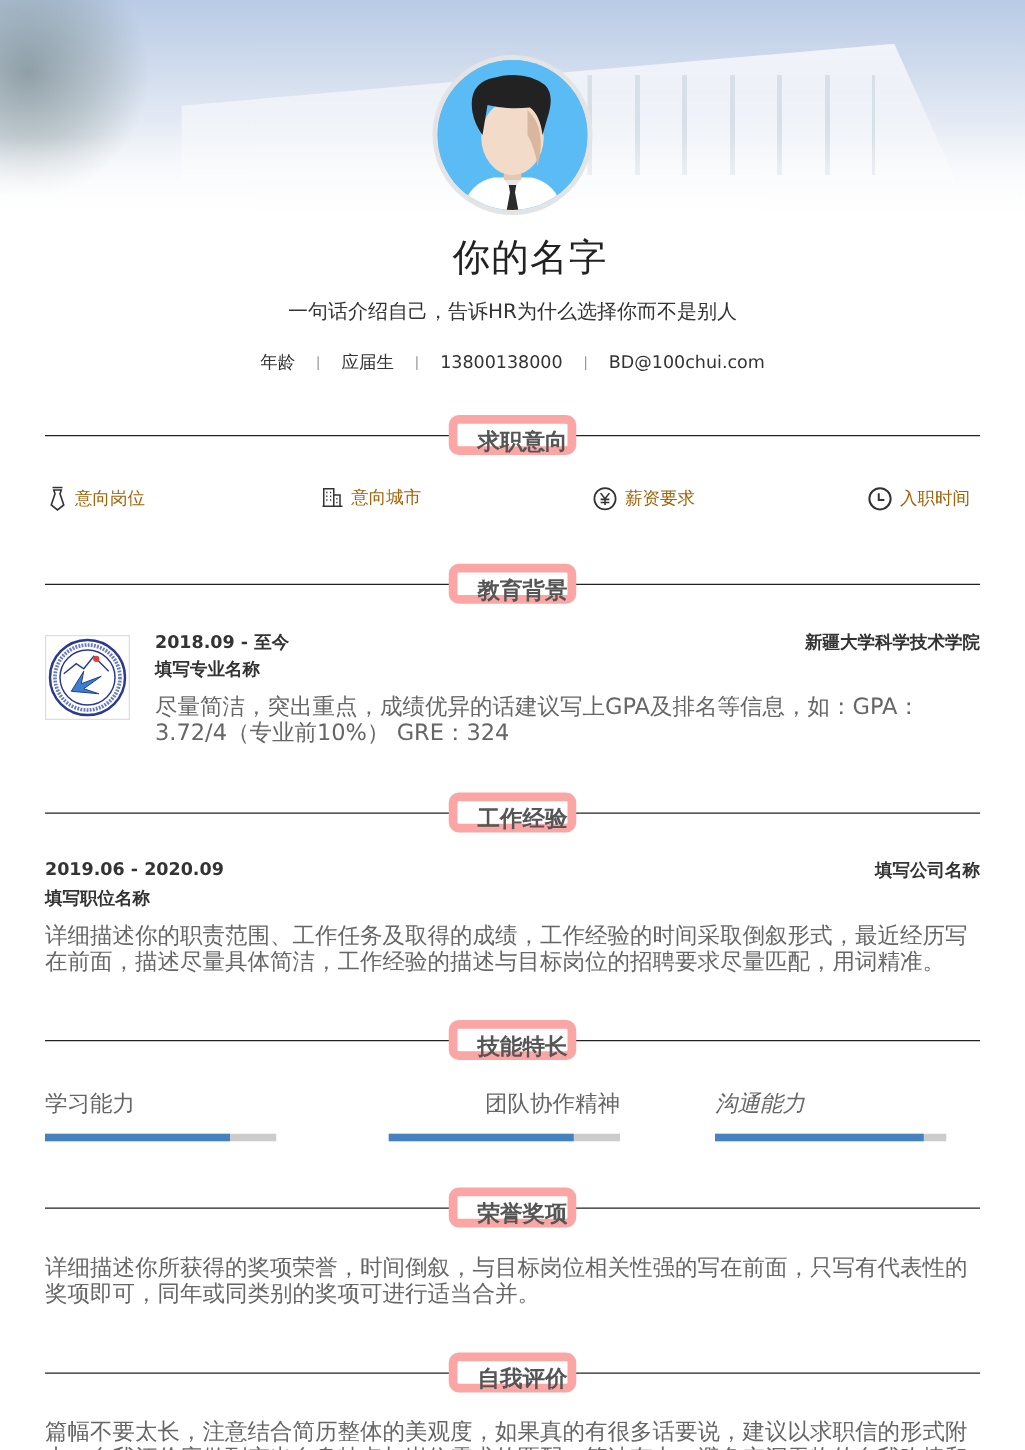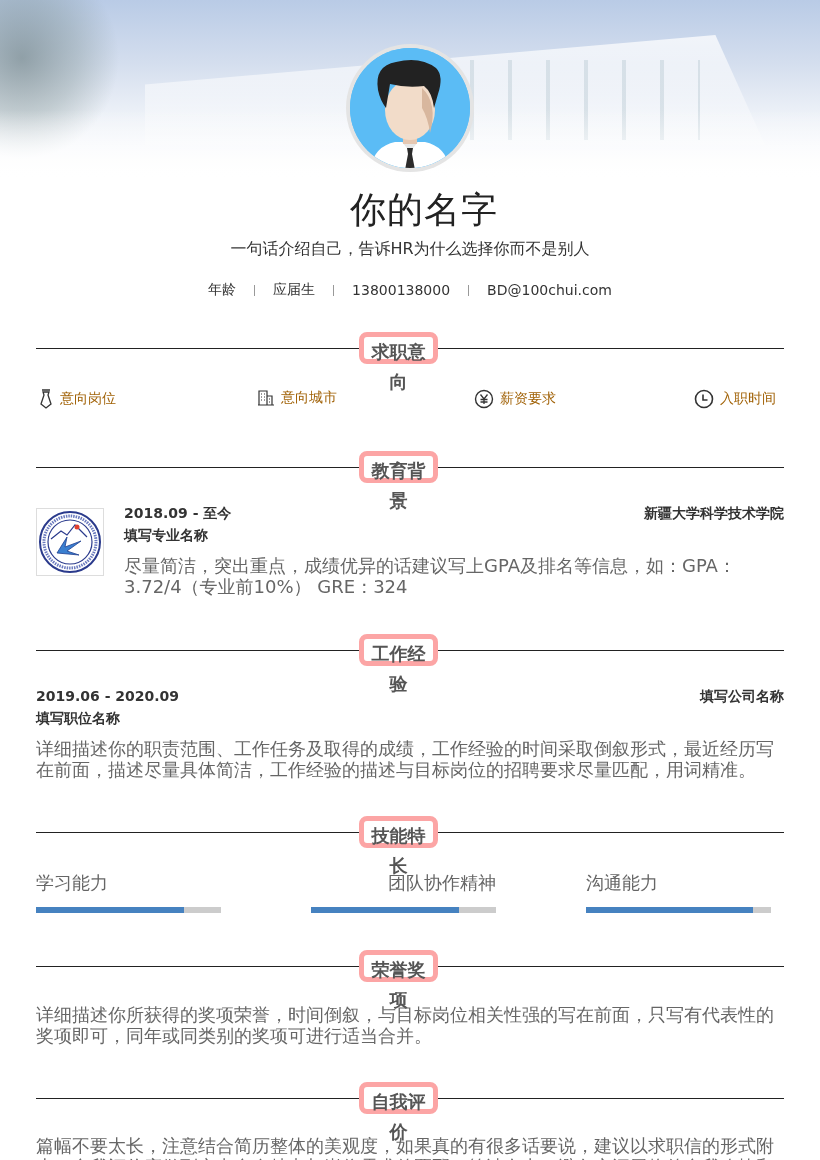--- a/index.html
+++ b/index.html
@@ -27,30 +27,30 @@
     position: absolute; left: 0; bottom: 0; width: 100%; height: 70px;
     background: linear-gradient(180deg, rgba(255,255,255,0), #ffffff);
   }
 
   .avatar {
     position: absolute; left: 346px; top: 44px; width: 128px; height: 128px; border-radius: 50%;
     background: #e4e4e4; padding: 4px;
   }
   .avatar-inner { width: 120px; height: 120px; border-radius: 50%; background: #5bbcf5; overflow: hidden; position: relative; }
 
-  .name { position: absolute; left: 0; top: 186px; width: 820px; text-align: center; font-size: 36px; color: #222; letter-spacing: 1px; padding-left: 28px; }
+  .name { position: absolute; left: 0; top: 186px; width: 820px; text-align: center; font-size: 30px; color: #222; letter-spacing: 1px; padding-left: 28px; }
   .tagline { position: absolute; left: 0; top: 239px; width: 820px; text-align: center; font-size: 16px; color: #333; }
   .contacts { position: absolute; left: 0; top: 281px; width: 820px; display: flex; justify-content: center; align-items: center; font-size: 14px; color: #333; }
   .contacts .sep { width: 1px; height: 11px; background: #999; margin: 0 18px; }
 
   .section-head { position: absolute; left: 36px; width: 748px; height: 34px; }
   .section-head .line { position: absolute; left: 0; right: 0; top: 16px; height: 1px; background: #222; }
   .section-head .box {
-    position: absolute; left: 323px; top: 0; width: 79px; height: 32px; background: #fff;
-    border: 5px solid #fca5a5; border-radius: 8px; text-align: center; line-height: 30px;
+    position: absolute; left: 323px; top: 0; width: 102px; height: 32px; background: #fff;
+    border: 7px solid #fca5a5; border-radius: 8px; text-align: right; line-height: 30px;
     font-size: 18px; font-weight: bold; color: #555;
   }
 
   .intent { position: absolute; left: 36px; top: 389px; width: 748px; height: 22px; font-size: 14px; color: #a16207; }
   .intent-item { position: absolute; top: 0; display: flex; align-items: center; }
   .intent-item svg { margin-right: 6px; }
 
   .edu-logo { position: absolute; left: 36px; top: 508px; width: 68px; height: 68px; border: 1px solid #ddd; background: #fff; }
   .bold { font-weight: bold; color: #333; font-size: 14px; }
   .desc { font-size: 18px; color: #666; line-height: 21px; }
@@ -168,21 +168,21 @@
   <div class="track">
       <div class="fill" style="width:80%;"></div>
     </div>
 </div>
 <div class="skill" style="left:311px;text-align:right;">
   <div class="label">团队协作精神</div>
   <div class="track">
       <div class="fill" style="width:80%;"></div>
     </div>
 </div>
-<div class="skill" style="left:586px;">
+<div class="skill" style="left:572px;font-style:italic;">
   <div class="label">沟通能力</div>
   <div class="track">
       <div class="fill" style="width:90%;"></div>
     </div>
 </div>
 
 <div class="section-head" style="top:950px;">
   <div class="line"></div>
   <div class="box">荣誉奖项</div>
 </div>

